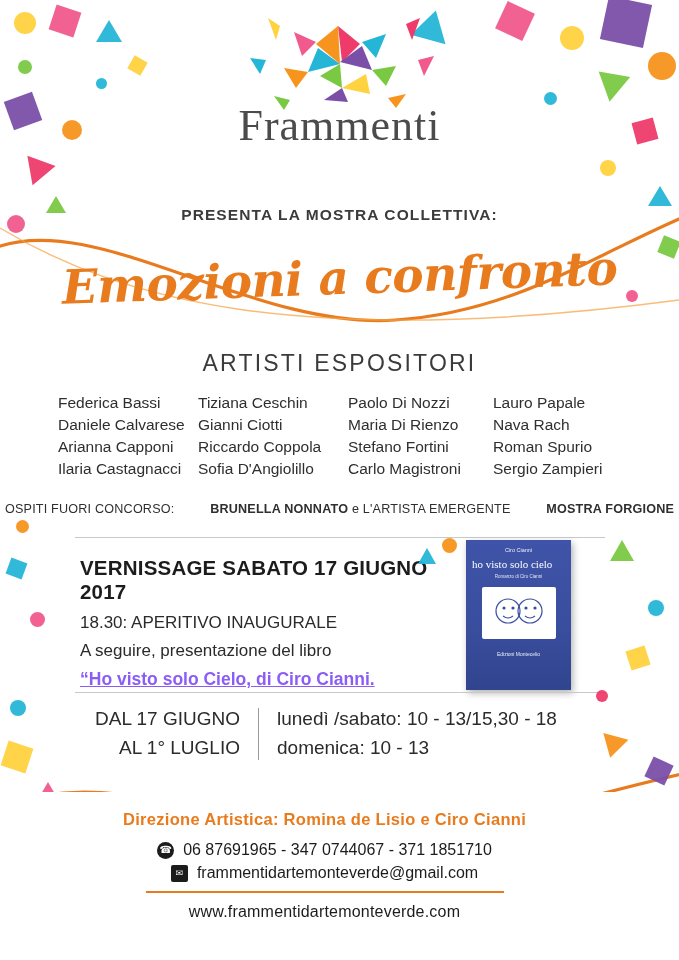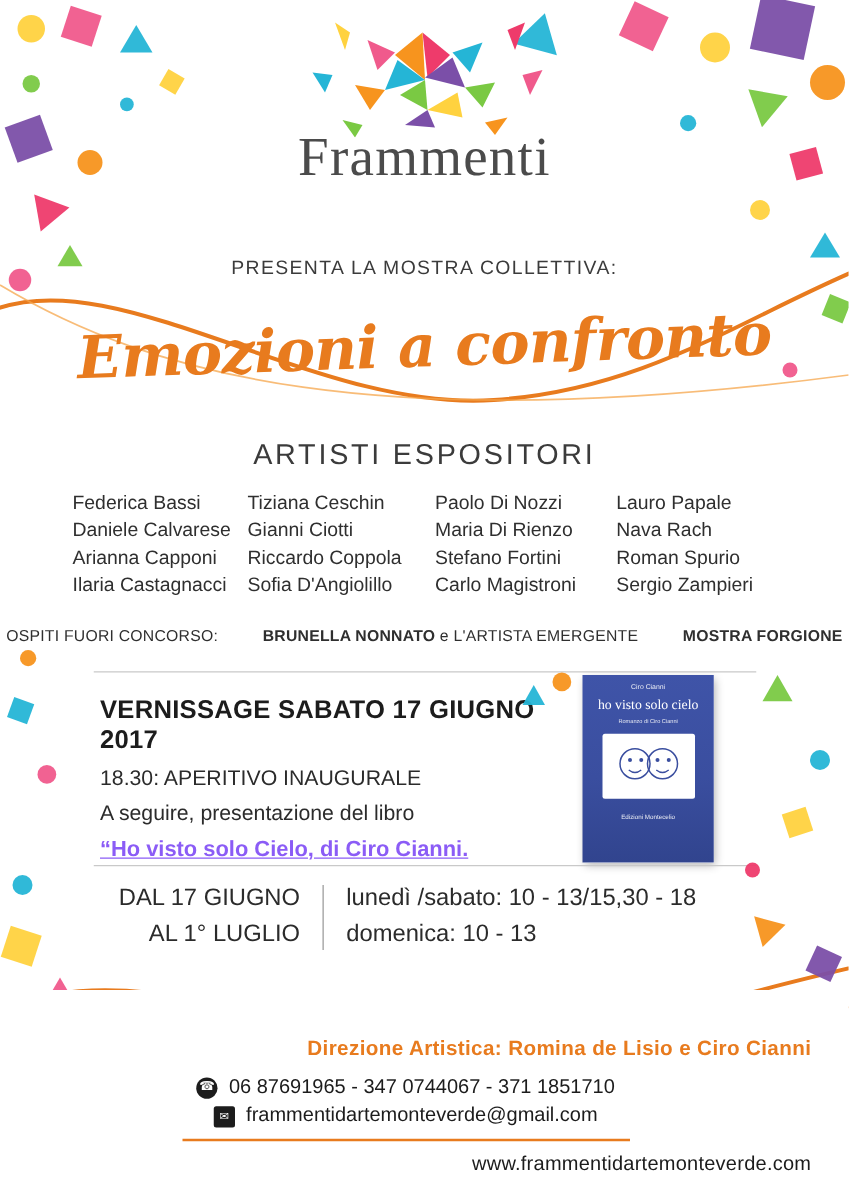--- a/index.html
+++ b/index.html
@@ -58,20 +58,21 @@
     padding-bottom: 8px;
     font-weight: 400;
   }
 
   .presenta {
     position: absolute; top: 206px; left: 0; width: 679px;
     text-align: center;
     font-size: 15.5px;
     letter-spacing: 1.1px;
     color: #3b3b3b;
+    font-weight: bold;
   }
 
   .title-main {
     position: absolute; top: 250px; left: 0; width: 679px;
     text-align: center;
     font-family: "DejaVu Serif", serif;
     font-style: italic;
     font-weight: bold;
     font-size: 47px;
     color: #e87b1e;
@@ -130,21 +131,21 @@
     width: 105px; height: 150px;
     background: linear-gradient(180deg,#3f54a8 0%, #3a4e9f 55%, #31448e 100%);
     box-shadow: 2px 3px 7px rgba(0,0,0,.3);
     padding: 7px 6px;
     color: #fff;
     font-size: 5px;
     overflow: hidden;
   }
   .book-author { text-align: center; font-size: 5.5px; opacity: .9; }
   .book-title {
-    text-align: center; font-size: 11px; margin-top: 6px;
+    font-size: 11px; margin-top: 6px;
     font-family: "Liberation Serif", serif;
     line-height: 1.05;
   }
   .book-sub { text-align: center; font-size: 4.5px; margin-top: 3px; opacity: .85; }
   .book-art {
     margin: 8px auto 0; width: 74px; height: 52px;
     background: #ffffff; border-radius: 2px;
   }
   .book-pub { text-align: center; font-size: 5px; margin-top: 12px; opacity: .9; }
 
@@ -156,21 +157,21 @@
   .sked-left { width: 170px; text-align: right; padding-right: 18px; line-height: 1.5; }
   .sked-div { width: 1px; background: #9a9a9a; height: 52px; margin-top: 3px; }
   .sked-right { padding-left: 18px; line-height: 1.5; }
 
   
   .footer {
     position: absolute; left: 0; bottom: 0; width: 679px; height: 168px;
     background: #ffffff;
   }
   .footer-inner {
-    position: absolute; left: 0; top: 18px; width: 649px; text-align: right; margin-top: 20px;
+    position: absolute; left: 0; top: 18px; width: 649px; text-align: center;
   }
   .direz {
     color: #e87b1e; font-weight: bold; font-size: 16.5px; letter-spacing: .3px;
     margin-bottom: 12px;
   }
   .contact-row {
     display: flex; align-items: center; justify-content: center;
     gap: 9px; font-size: 16px; color: #1c1c1c; margin-bottom: 5px;
   }
   .ic {

